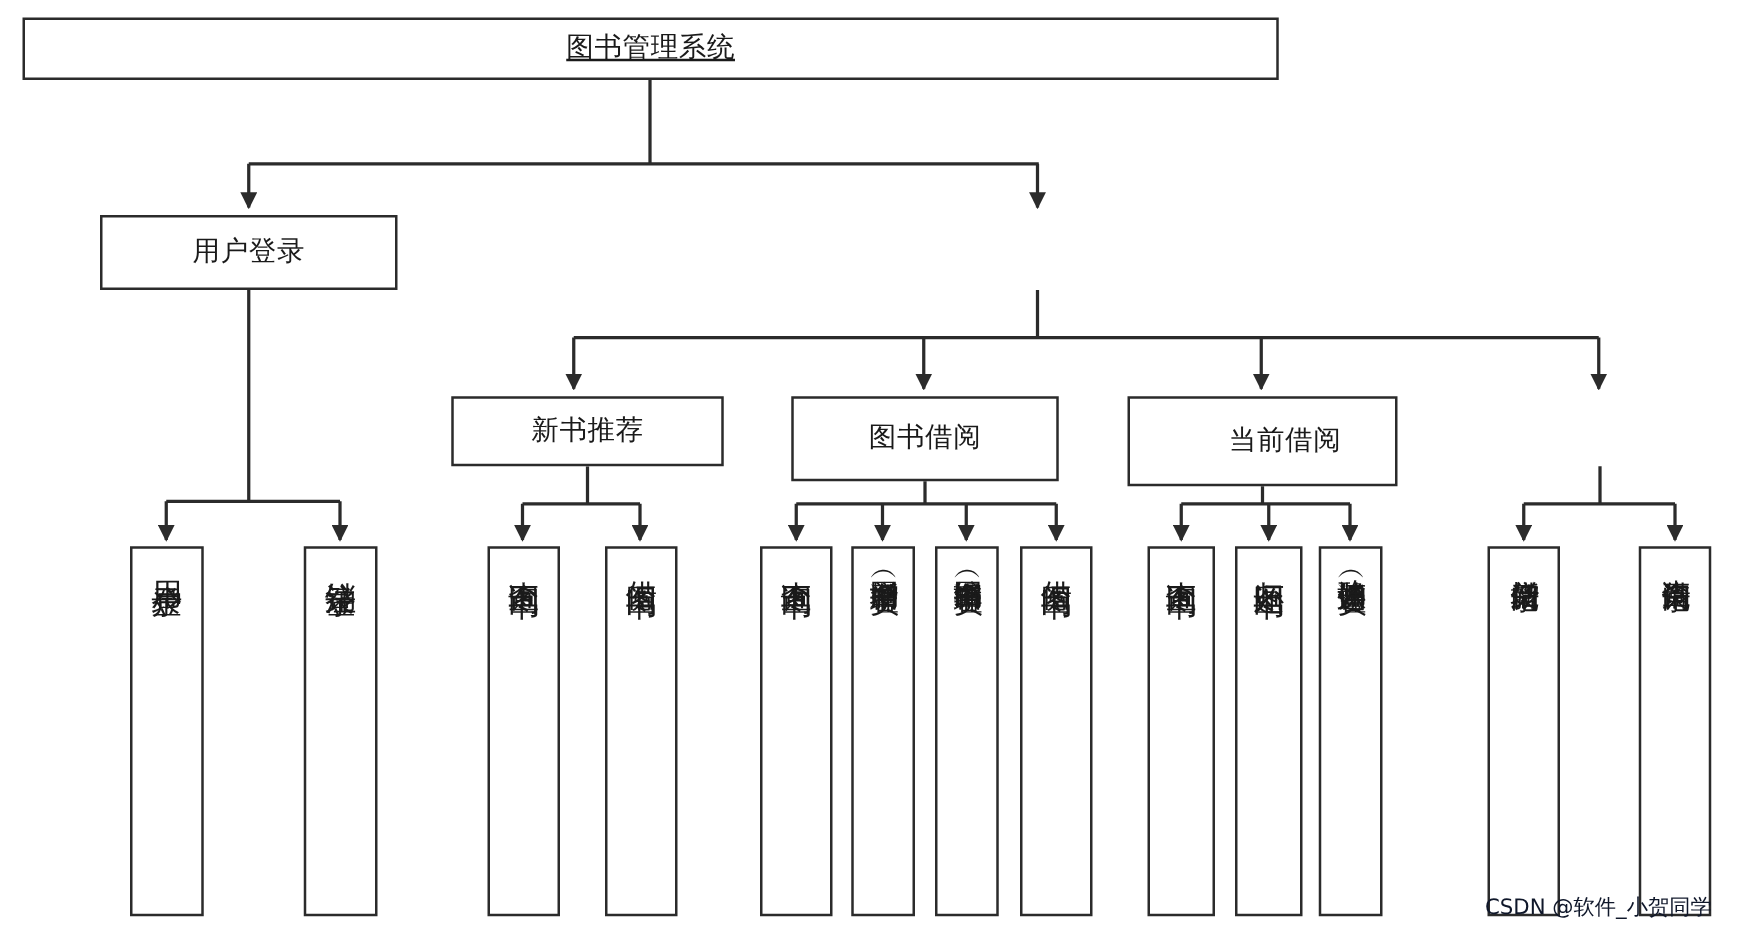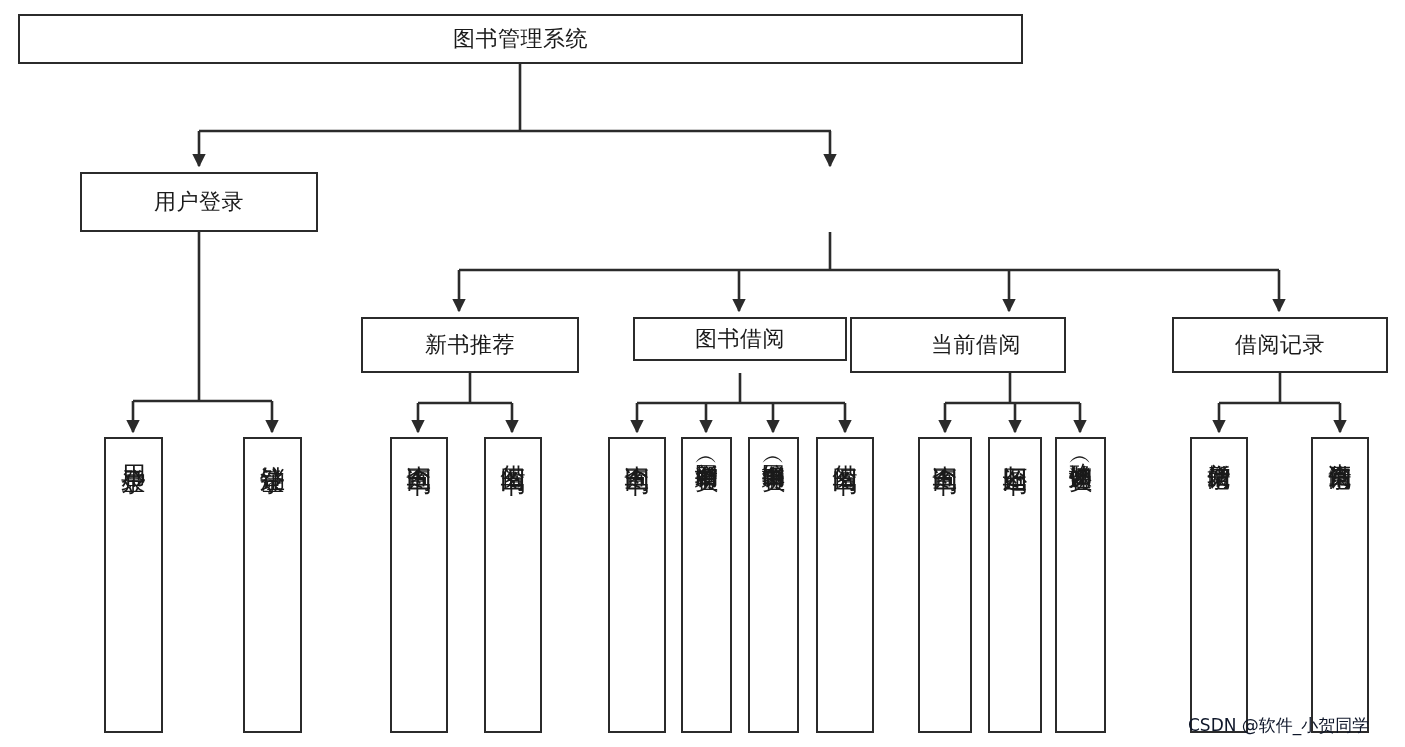--- a/index.html
+++ b/index.html
@@ -118,39 +118,36 @@
       <path d="M 1015 403 L 1015 432" marker-end="url(#arrow)"></path>
       <path d="M 1080 403 L 1080 432" marker-end="url(#arrow)"></path>
 
       <path d="M 1280 373 L 1280 403"></path>
       <path d="M 1219 403 L 1340 403"></path>
       <path d="M 1219 403 L 1219 432" marker-end="url(#arrow)"></path>
       <path d="M 1340 403 L 1340 432" marker-end="url(#arrow)"></path>
     </g>
   </svg>
 
-  <div class="node horiz" style="left:18px; top:14px; width:1005px; height:50px;">
+  <div class="node horiz" style="left:18px; top:14px; width:1005px; height:50px;text-decoration:underline;">
     <span class="label">图书管理系统</span>
   </div>
 
   <div class="node horiz" style="left:80px; top:172px; width:238px; height:60px;">
     <span class="label">用户登录</span>
   </div>
 
   <div class="node horiz" style="left:361px; top:317px; width:218px; height:56px;">
     <span class="label">新书推荐</span>
   </div>
-  <div class="node horiz" style="left:633px; top:317px; width:214px; height:44px;">
+  <div class="node horiz" style="left:633px; top:317px; width:214px; height:68px;">
     <span class="label">图书借阅</span>
   </div>
-  <div class="node horiz" style="left:850px; top:317px; width:216px; height:56px;padding-left:36px;">
+  <div class="node horiz" style="left:902px; top:317px; width:216px; height:72px;padding-left:36px;">
     <span class="label">当前借阅</span>
-  </div>
-  <div class="node horiz" style="left:1172px; top:317px; width:216px; height:56px;">
-    <span class="label">借阅记录</span>
   </div>
 
   <div class="node vert" style="left:104px; top:437px; width:59px; height:296px;">
     <span class="label">用户登录</span>
   </div>
   <div class="node vert" style="left:243px; top:437px; width:59px; height:296px;">
     <span class="label">注销登录</span>
   </div>
   <div class="node vert" style="left:390px; top:437px; width:58px; height:296px;">
     <span class="label">查询图书</span>

